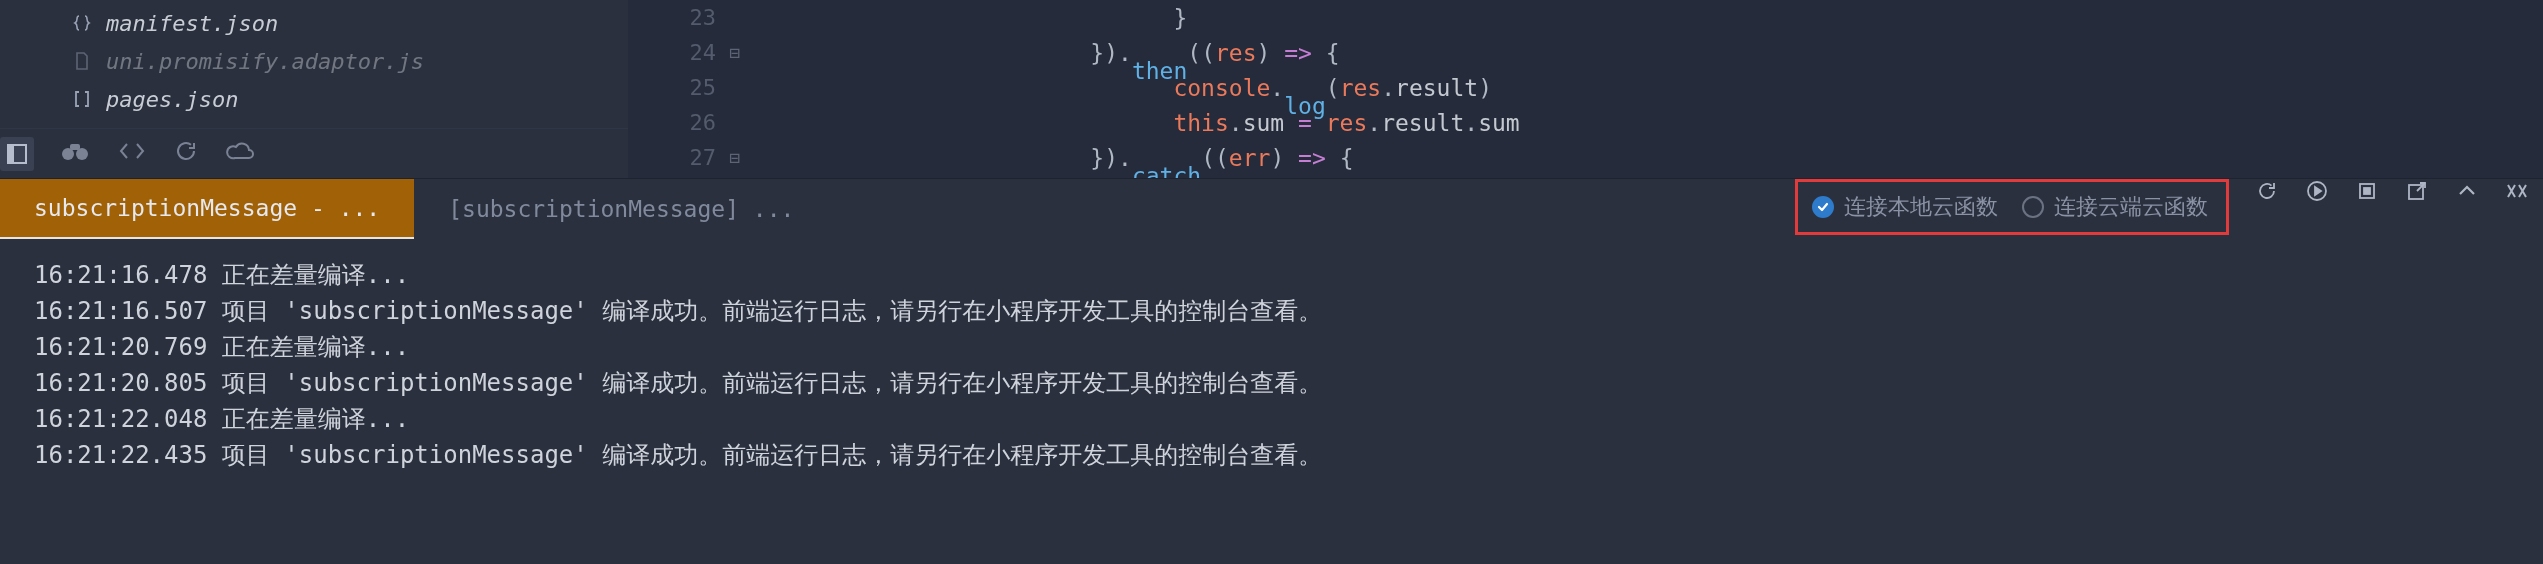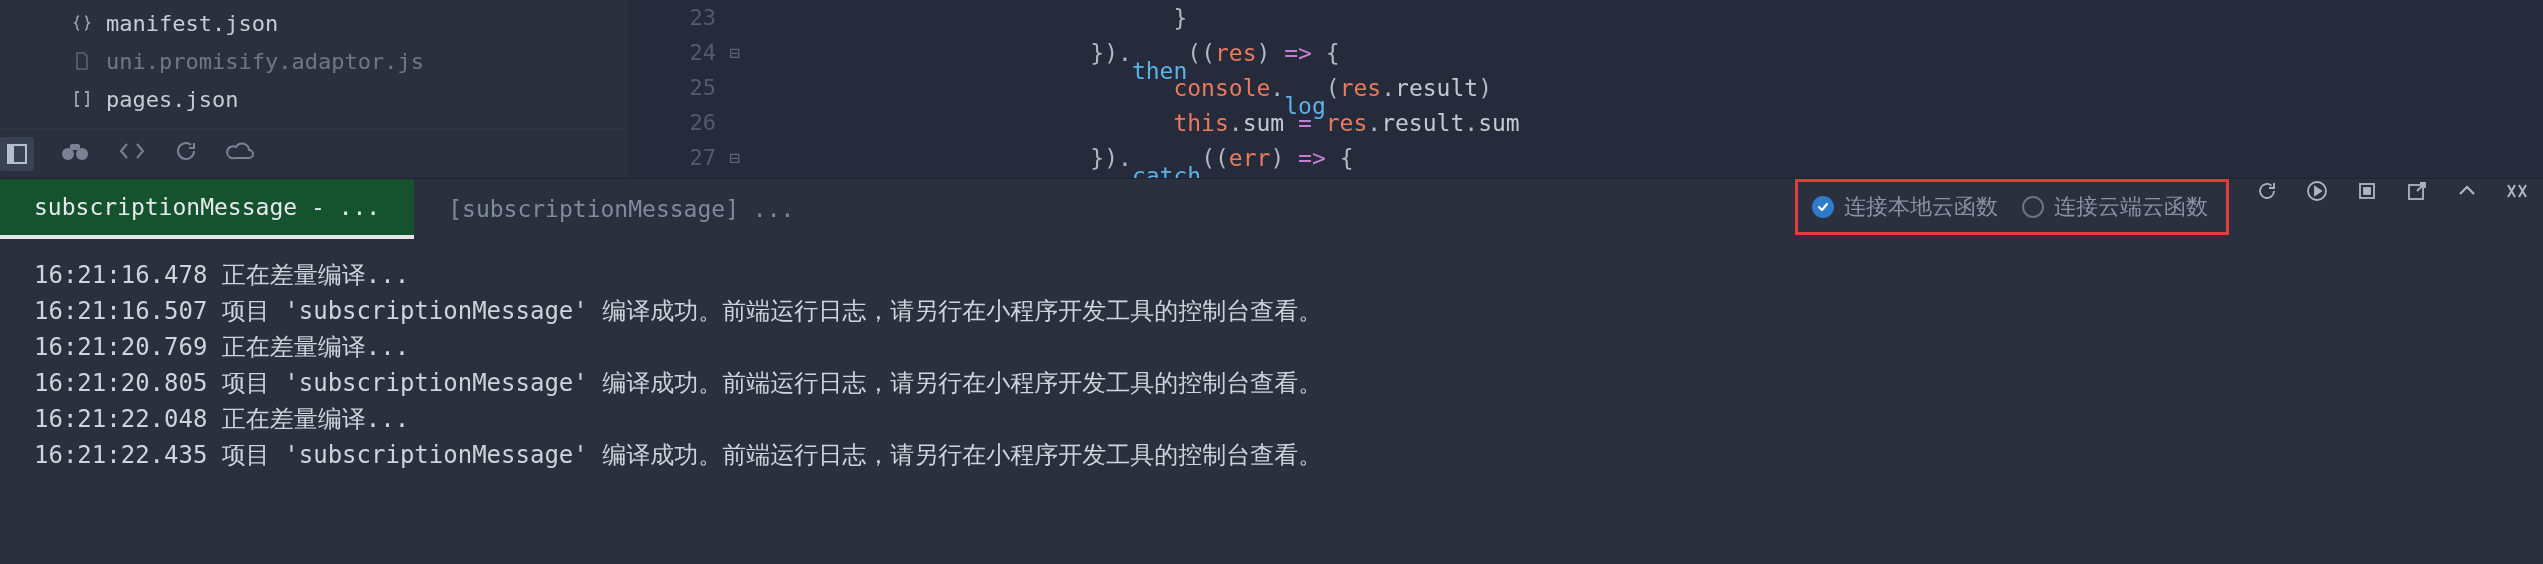--- a/index.html
+++ b/index.html
@@ -16,21 +16,21 @@
 
   
   .top-area { display: flex; height: 178px; }
   .sidebar {
     width: 628px;
     background: #2a303e;
     display: flex;
     flex-direction: column;
     overflow: hidden;
   }
-  .file-list { flex: 1; padding-top: 4px; }
+  .file-list { flex: 1; padding-top: 4px; font-style: italic; }
   .file-item {
     display: flex; align-items: center;
     height: 38px; padding-left: 70px; gap: 12px;
     color: #c8ccd4; font-size: 22px;
   }
   .file-item .file-icon { width: 24px; display: inline-flex; justify-content: center; }
   .file-item.faded { opacity: 0.45; }
   .sidebar-toolbar {
     height: 50px;
     display: flex; align-items: center; gap: 30px;
@@ -87,22 +87,22 @@
     position: relative;
   }
   .panel-tab {
     padding: 0 34px;
     height: 60px; display: flex; align-items: center;
     font-size: 23px; color: #c8ccd4;
     cursor: pointer;
   }
   .panel-tab.active {
     color: #e6e9ef;
-    border-bottom: 4px solid #e5e5e5;
-    background: #14532d;
+    border-bottom: 2px solid #e5e5e5;
+    background: #a16207;
   }
   .panel-tab.inactive { color: #818a9c; }
 
   .tabs-right {
     position: absolute; right: 14px; top: 0; height: 60px;
     display: flex; align-items: flex-start; gap: 20px;
   }
   .radio-group {
     display: flex; align-items: center; gap: 24px;
     border: 3px solid #e33b3b;

